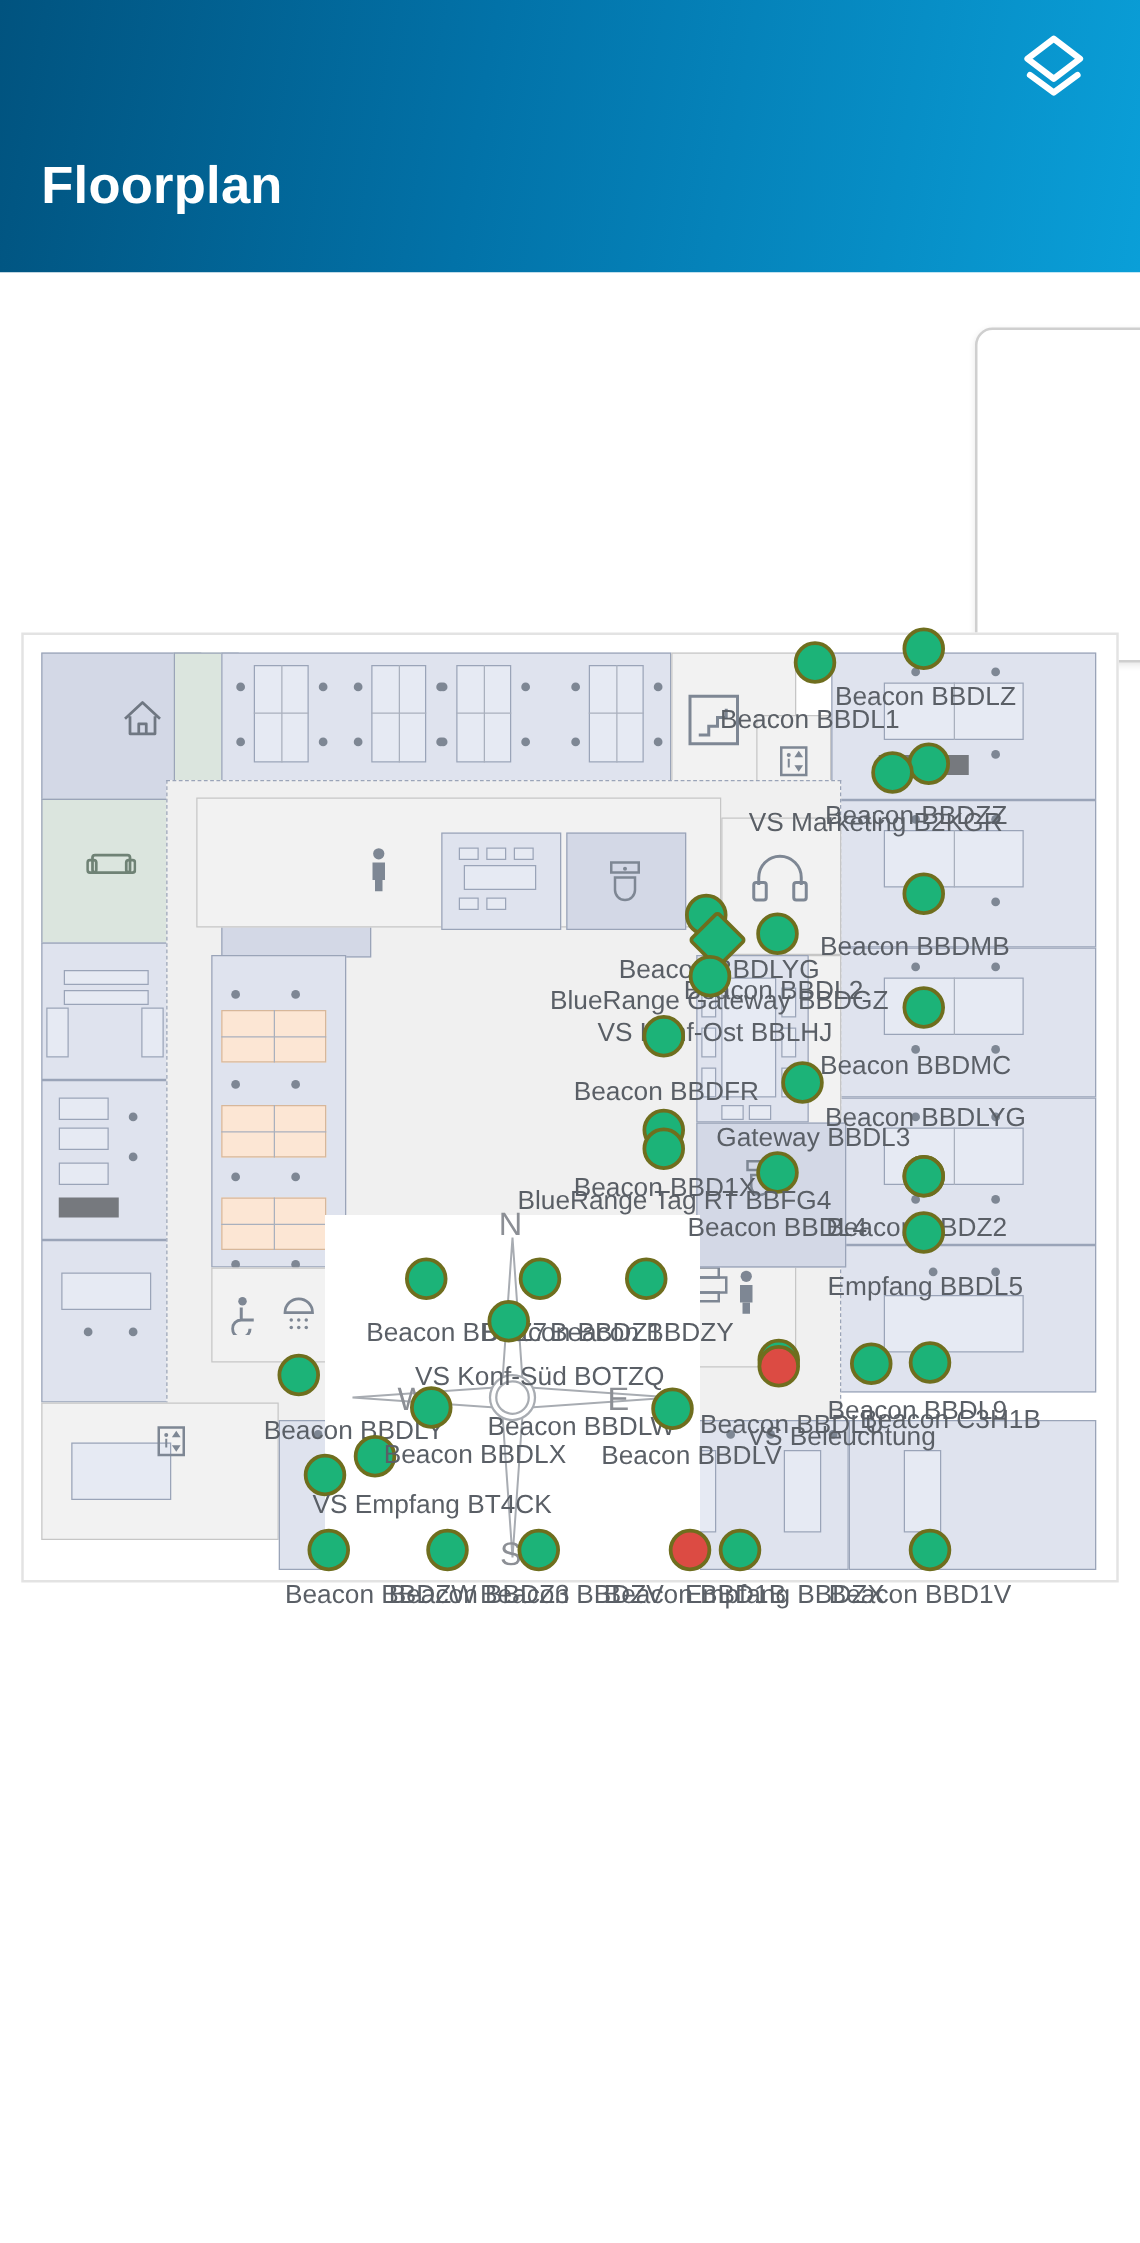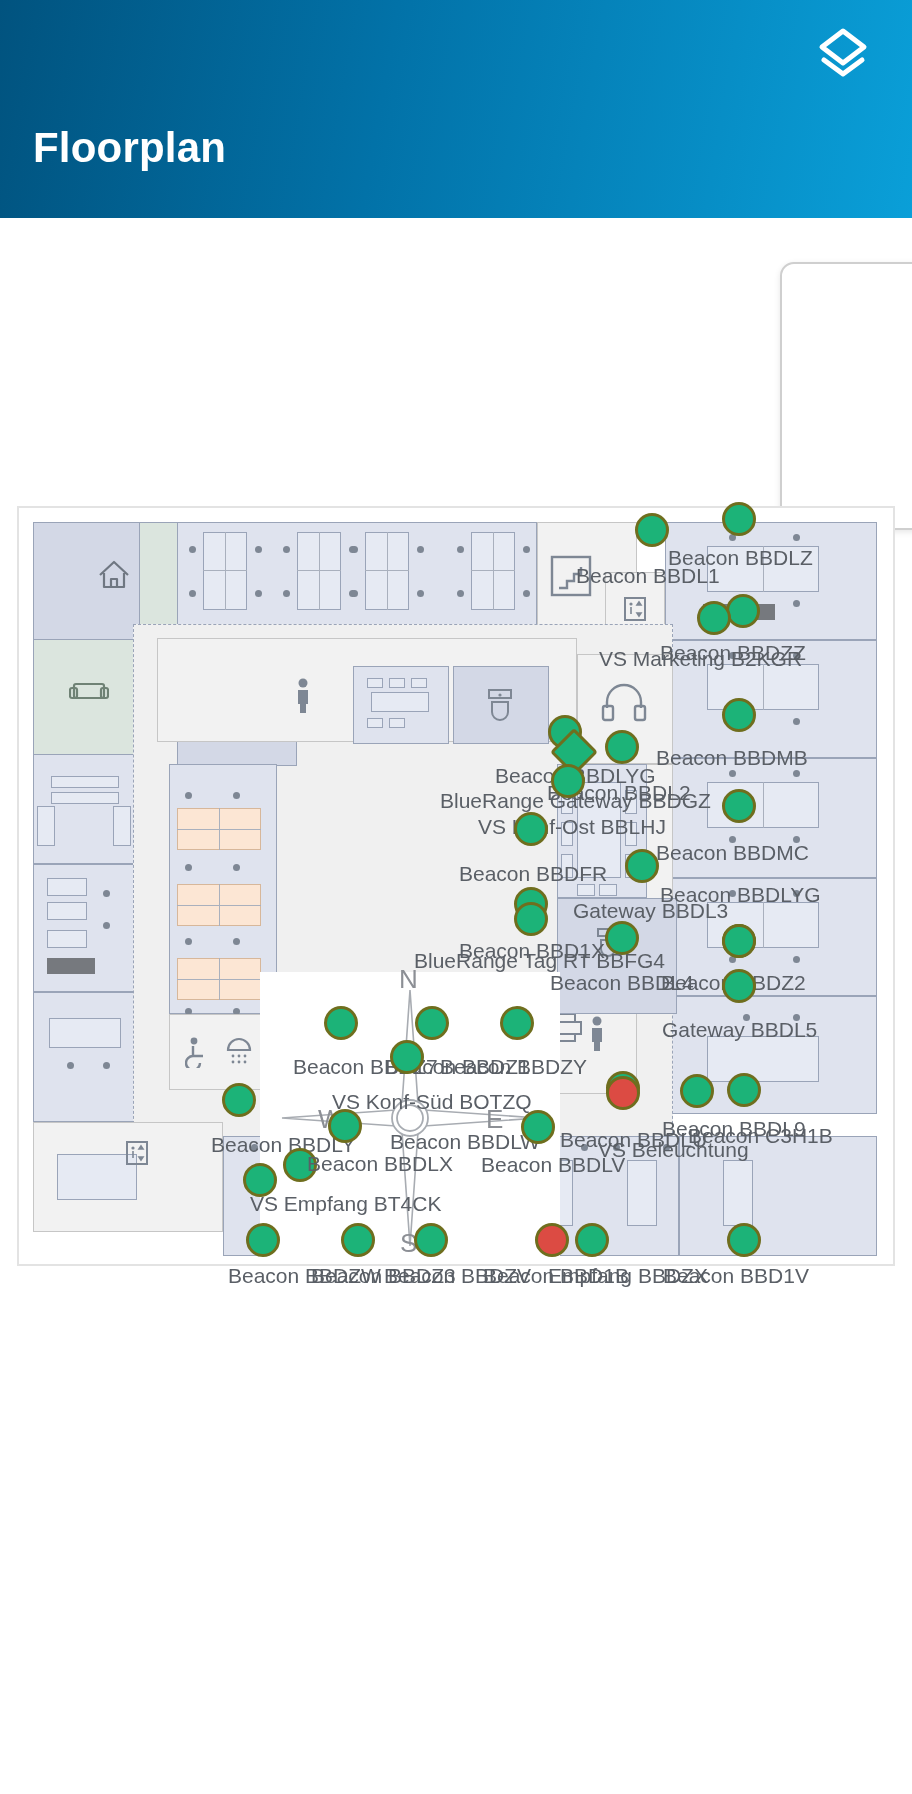--- a/index.html
+++ b/index.html
@@ -456,21 +456,21 @@
       <span class="lbl" style="left: 573px; top: 681px;">Gateway BBDL3</span>
       <div class="mk" title="Beacon BBD1X" style="left: 514px; top: 684px;"></div>
       <span class="lbl" style="left: 459px; top: 721px;">Beacon BBD1X</span>
       <div class="mk" title="BlueRange Tag RT BBFG4" style="left: 605px; top: 703px;"></div>
       <span class="lbl" style="left: 414px; top: 731px;">BlueRange Tag RT BBFG4</span>
       <div class="mk" title="Beacon BBDL4" style="left: 722px; top: 706px;"></div>
       <span class="lbl" style="left: 550px; top: 753px;">Beacon BBDL4</span>
       <div class="mk" title="Beacon BBDZ2" style="left: 722px; top: 706px;"></div>
       <span class="lbl" style="left: 661px; top: 753px;">Beacon BBDZ2</span>
       <div class="mk" title="Beacon BBDL5" style="left: 722px; top: 751px;"></div>
-      <span class="lbl" style="left: 662px; top: 800px;">Gateway BBDL5</span>
+      <span class="lbl" style="left: 662px; top: 800px;">Empfang BBDL5</span>
       <div class="mk" title="Beacon BBDZ7" style="left: 324px; top: 788px;"></div>
       <span class="lbl" style="left: 293px; top: 837px;">Beacon BBDZ7</span>
       <div class="mk" title="Beacon BBDZ1" style="left: 415px; top: 788px;"></div>
       <span class="lbl" style="left: 385px; top: 837px;">Beacon BBDZ1</span>
       <div class="mk" title="Beacon BBDZY" style="left: 500px; top: 788px;"></div>
       <span class="lbl" style="left: 440px; top: 837px;">Beacon BBDZY</span>
       <div class="mk" title="VS Konf-Süd BOTZQ" style="left: 390px; top: 822px;"></div>
       <span class="lbl" style="left: 332px; top: 872px;">VS Konf-Süd BOTZQ</span>
       <div class="mk" title="Beacon BBDLY" style="left: 222px; top: 865px;"></div>
       <span class="lbl" style="left: 211px; top: 915px;">Beacon BBDLY</span>

